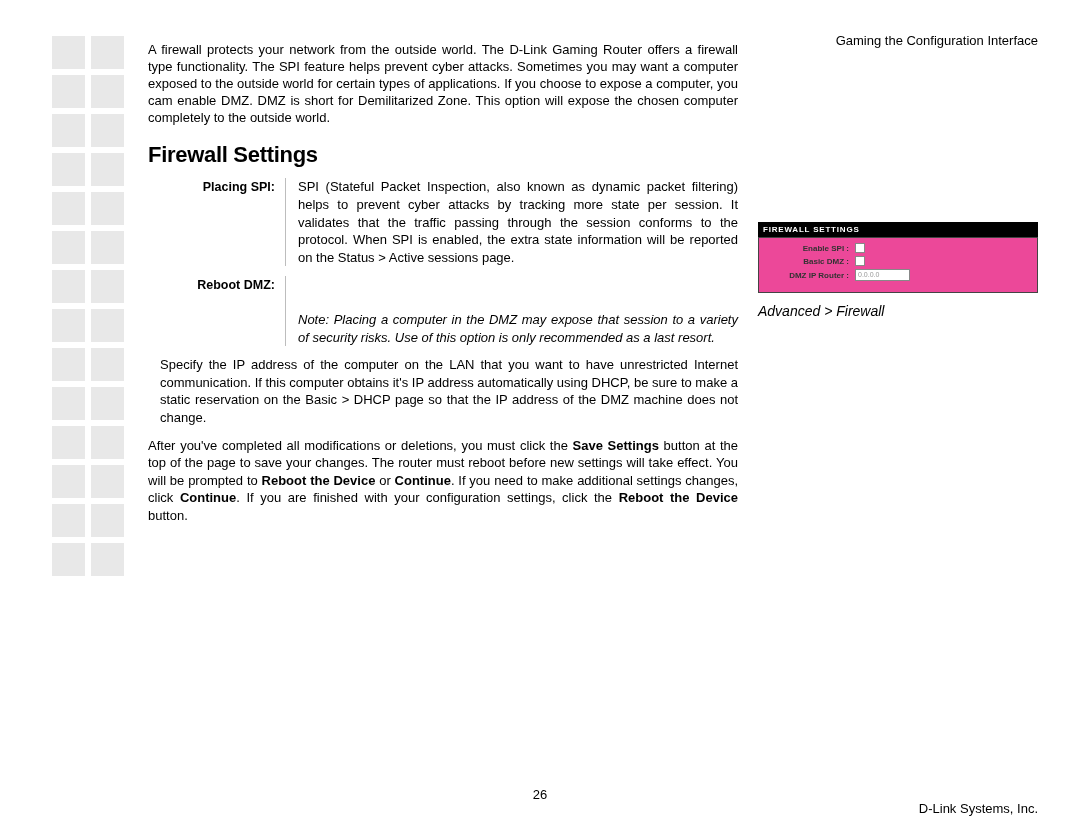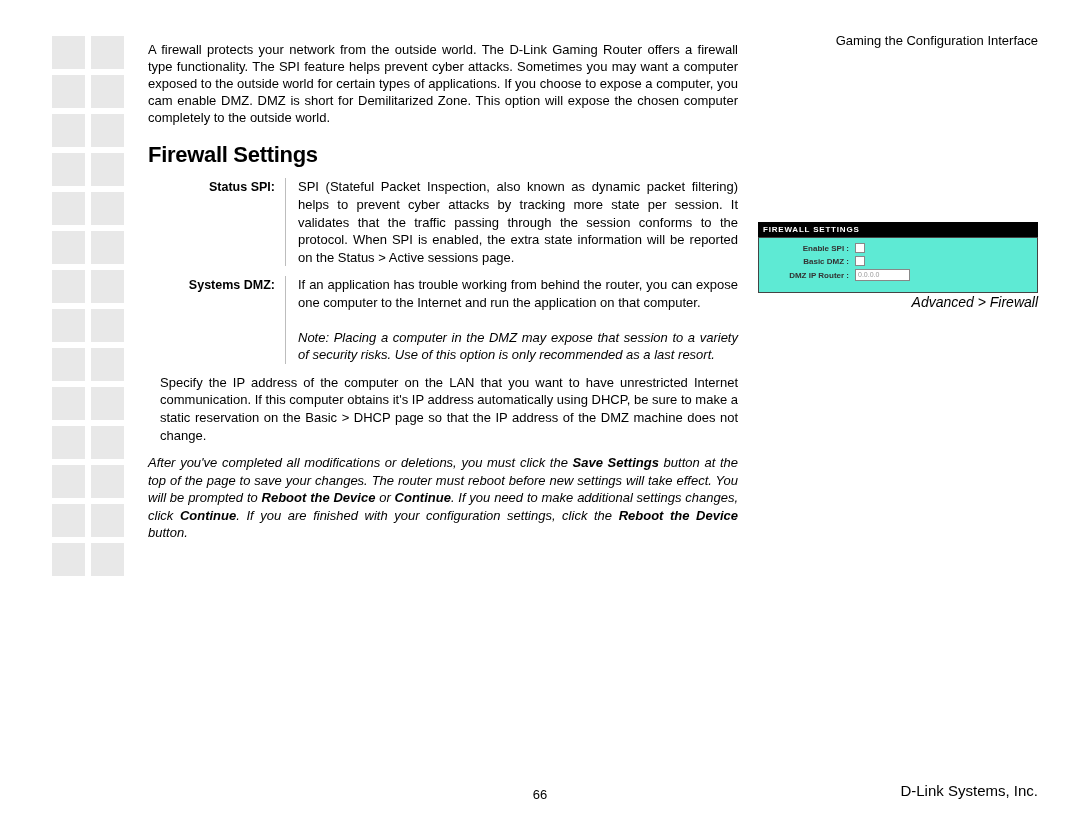--- a/index.html
+++ b/index.html
@@ -77,41 +77,40 @@
     flex: 1;
     padding-left: 12px;
     text-align: justify;
   }
   .settings-desc em { font-style: italic; }
   .footer-para {
     font-size: 13px;
     line-height: 1.35;
     text-align: justify;
     margin-top: 4px;
-    font-style: italic;
   }
   .footer-para .b { font-weight: 700; }
   .screenshot-box {
     position: absolute;
     top: 222px;
     right: 42px;
     width: 280px;
   }
   .screenshot-header {
     background: #000;
     color: #fff;
     font-size: 8px;
     font-weight: 700;
     letter-spacing: 0.8px;
     padding: 3px 5px;
     text-transform: uppercase;
   }
   .screenshot-body {
     border: 1px solid #444;
-    background: #5eead4;
+    background: #ec4899;
     padding: 5px 6px 8px;
     font-size: 8px;
     color: #333;
   }
   .shot-row {
     display:flex;
     align-items:center;
     margin-bottom: 3px;
   }
   .shot-label {
@@ -130,36 +129,35 @@
     border: 1px solid #888;
     background:#fff;
     font-size: 7px;
     color:#999;
     padding-left:2px;
     line-height:10px;
   }
   .screenshot-caption {
     font-style: italic;
     font-size: 14px;
-    margin-top: 1px;
-    text-align: right;
+    margin-top: 10px;
   }
   .page-number {
     position: absolute;
     bottom: 32px;
     left: 0;
     width: 1080px;
     text-align: center;
     font-size: 13px;
   }
   .company {
     position: absolute;
-    bottom: 35px;
+    bottom: 18px;
     right: 42px;
-    font-size: 15px;
+    font-size: 13px;
   }
 </style>
 </head>
 <body>
 
 <div class="sidebar-squares">
   <div class="square-row">
       <div class="square"></div>
       <div class="square"></div>
     </div>
@@ -219,27 +217,27 @@
 
 <div class="header-right">Gaming the Configuration Interface</div>
 
 <div class="content">
   <p class="intro">A firewall protects your network from the outside world. The D-Link Gaming Router offers a firewall type functionality. The SPI feature helps prevent cyber attacks. Sometimes you may want a computer exposed to the outside world for certain types of applications. If you choose to expose a computer, you cam enable DMZ. DMZ is short for Demilitarized Zone. This option will expose the chosen computer completely to the outside world.</p>
 
   <h2>Firewall Settings</h2>
 
   <div class="settings-table">
     <div class="settings-row">
-      <div class="settings-label">Status SPI:</div>
+      <div class="settings-label">Placing SPI:</div>
       <div class="settings-desc">SPI (Stateful Packet Inspection, also known as dynamic packet filtering) helps to prevent cyber attacks by tracking more state per session. It validates that the traffic passing through the session conforms to the protocol. When SPI is enabled, the extra state information will be reported on the Status &gt; Active sessions page.</div>
     </div>
     <div class="settings-row">
-      <div class="settings-label">Systems DMZ:</div>
+      <div class="settings-label">Reboot DMZ:</div>
       <div class="settings-desc">
-        <span>If an application has trouble working from behind the router, you can expose one computer to the Internet and run the application on that computer.</span><br><br>
+        <br><br>
         <em>Note: Placing a computer in the DMZ may expose that session to a variety of security risks. Use of this option is only recommended as a last resort.</em>
       </div>
     </div>
     <div class="settings-row">
       <div class="settings-desc">Specify the IP address of the computer on the LAN that you want to have unrestricted Internet communication. If this computer obtains it's IP address automatically using DHCP, be sure to make a static reservation on the Basic &gt; DHCP page so that the IP address of the DMZ machine does not change.</div>
     </div>
   </div>
 
   <p class="footer-para">
     <span>After you've completed all modifications or deletions, you must click the </span><span class="b">Save Settings</span><span> button at the top of the page to save your changes. The router must reboot before new settings will take effect. You will be prompted to </span><span class="b">Reboot the Device</span><span> or </span><span class="b">Continue</span><span>. If you need to make additional settings changes, click </span><span class="b">Continue</span><span>. If you are finished with your configuration settings, click the </span><span class="b">Reboot the Device</span><span> button.</span>
@@ -258,14 +256,14 @@
       <div class="shot-check"></div>
     </div>
     <div class="shot-row">
       <div class="shot-label">DMZ IP Router :</div>
       <div class="shot-input">0.0.0.0</div>
     </div>
   </div>
   <div class="screenshot-caption">Advanced &gt; Firewall</div>
 </div>
 
-<div class="page-number">66</div>
+<div class="page-number">26</div>
 <div class="company">D-Link Systems, Inc.</div>
 
 </body></html>

